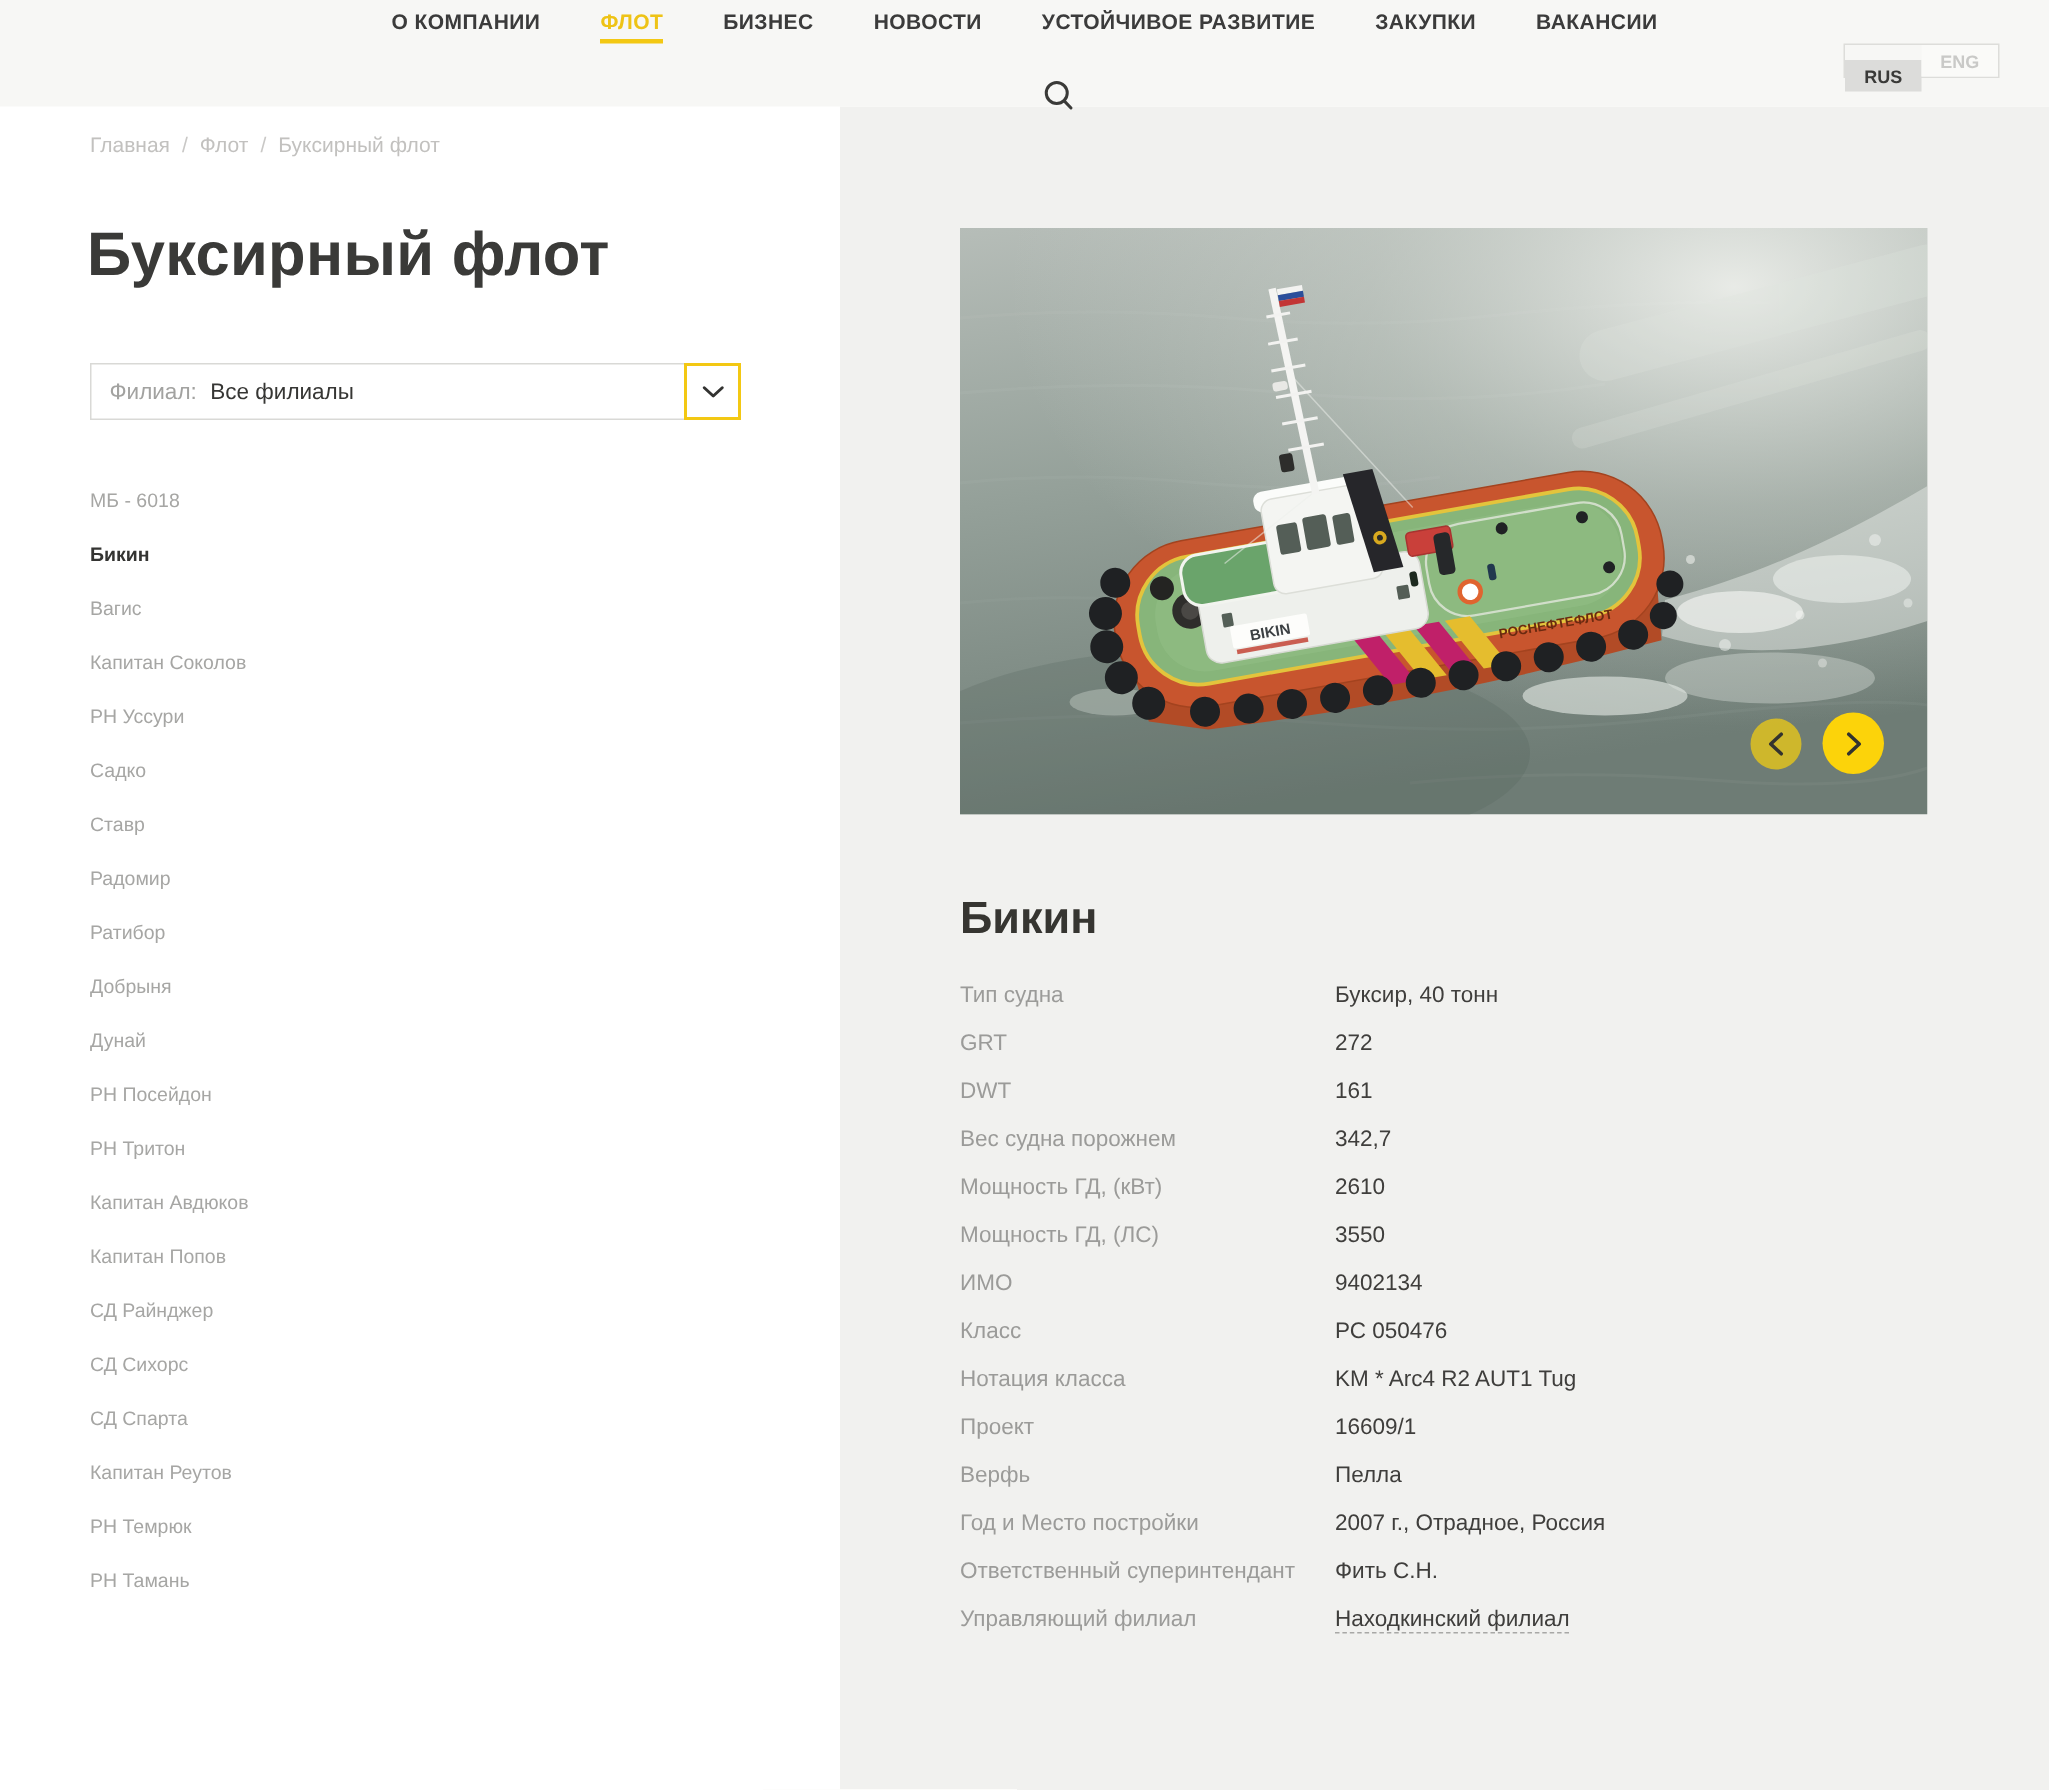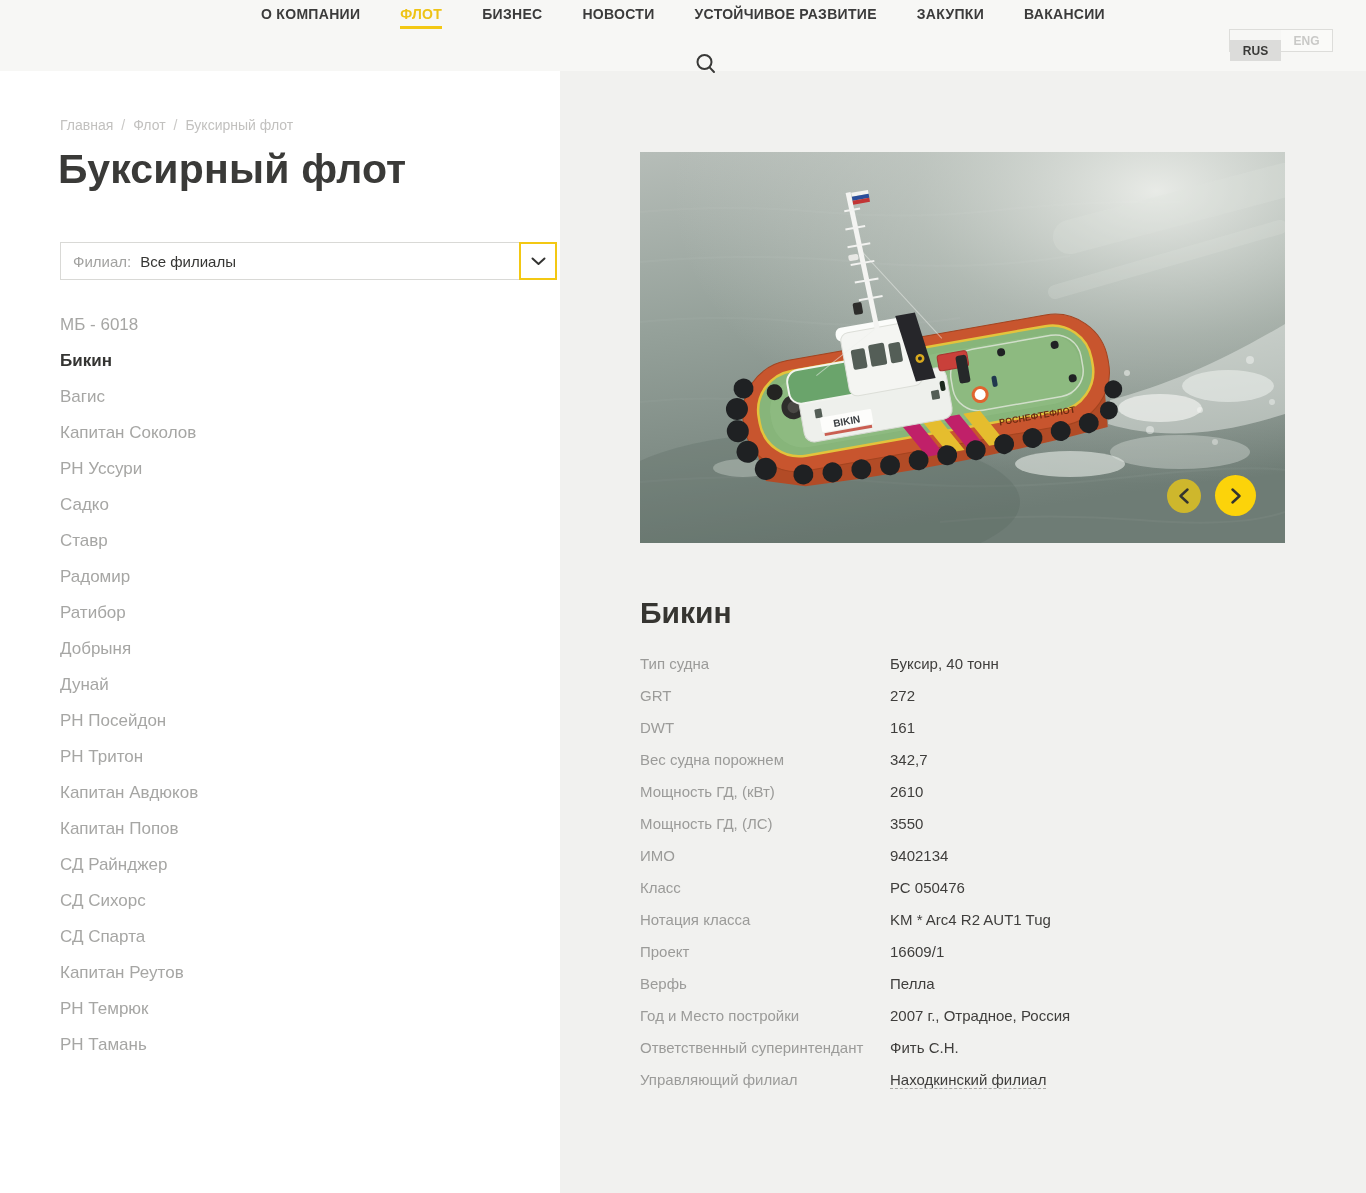--- a/index.html
+++ b/index.html
@@ -19,38 +19,38 @@
               font-size:12px; font-weight:700; cursor:pointer; }
   .lang-seg.rus { background:#dcdcda; color:#3a3a38;margin-top:10px; }
   .lang-seg.eng { background:#fafaf8; color:#c9c9c7; }
   .search-btn { margin-left:46px; width:26px; height:26px; display:flex; align-items:center;
                 justify-content:center; cursor:pointer; }
 
   
   .right-panel-bg { position:absolute; left:560px; top:71px; width:806px; height:1122px; background:#f1f1ef; }
 
   
-  .breadcrumb { position:absolute; left:60px; top:117px; font-size:14px; color:#c2c1bf; display:flex; }
+  .breadcrumb { position:absolute; left:60px; top:88px; font-size:14px; color:#c2c1bf; display:flex; }
   .crumb { display:flex; align-items:center; }
   .crumb-label { cursor:pointer; }
   .crumb:last-child .crumb-label { cursor:default; }
   .crumb-sep { margin:0 8px; color:#c9c8c6; }
   .crumb:last-child .crumb-sep { display:none; }
 
   .page-title { position:absolute; left:58px; top:146px; font-size:41px; font-weight:700; color:#3a3a38; letter-spacing:.2px; }
 
-  .filter { position:absolute; left:60px; top:242px; width:497px; height:38px;
+  .filter { position:absolute; left:60px; top:242px; width:434px; height:38px;
             border:1px solid #d9d9d6; background:#fff; display:flex; align-items:center; }
   .filter-label { margin-left:12px; font-size:15px; color:#a2a2a0; }
   .filter-value { margin-left:9px; font-size:15px; color:#363634; flex:1; }
   .filter-button { width:38px; height:38px; margin:-1px; border:2px solid #f3c813; background:#fff;
                    display:flex; align-items:center; justify-content:center; cursor:pointer; flex:none; }
 
   .fleet-list { position:absolute; left:60px; top:315px; width:440px; }
-  .fleet-item { height:36px; display:flex; font-size:17px; color:#a6a6a4; cursor:pointer; }
+  .fleet-item { height:36px; display:flex; align-items:center; font-size:13px; color:#a6a6a4; cursor:pointer; }
   .fleet-item.active { color:#343432; font-weight:700; }
 
   
   .photo-wrap { position:absolute; left:640px; top:152px; width:645px; height:391px; }
   .photo-wrap svg.scene { display:block; width:645px; height:391px; }
   .carousel-btn { position:absolute; border-radius:50%; display:flex; align-items:center;
                   justify-content:center; cursor:pointer; }
   .carousel-prev { width:34px; height:34px; right:84px; bottom:30px; background:rgba(252,211,10,.68); }
   .carousel-next { width:41px; height:41px; right:29px; bottom:27px; background:#fcd30a; }
 

